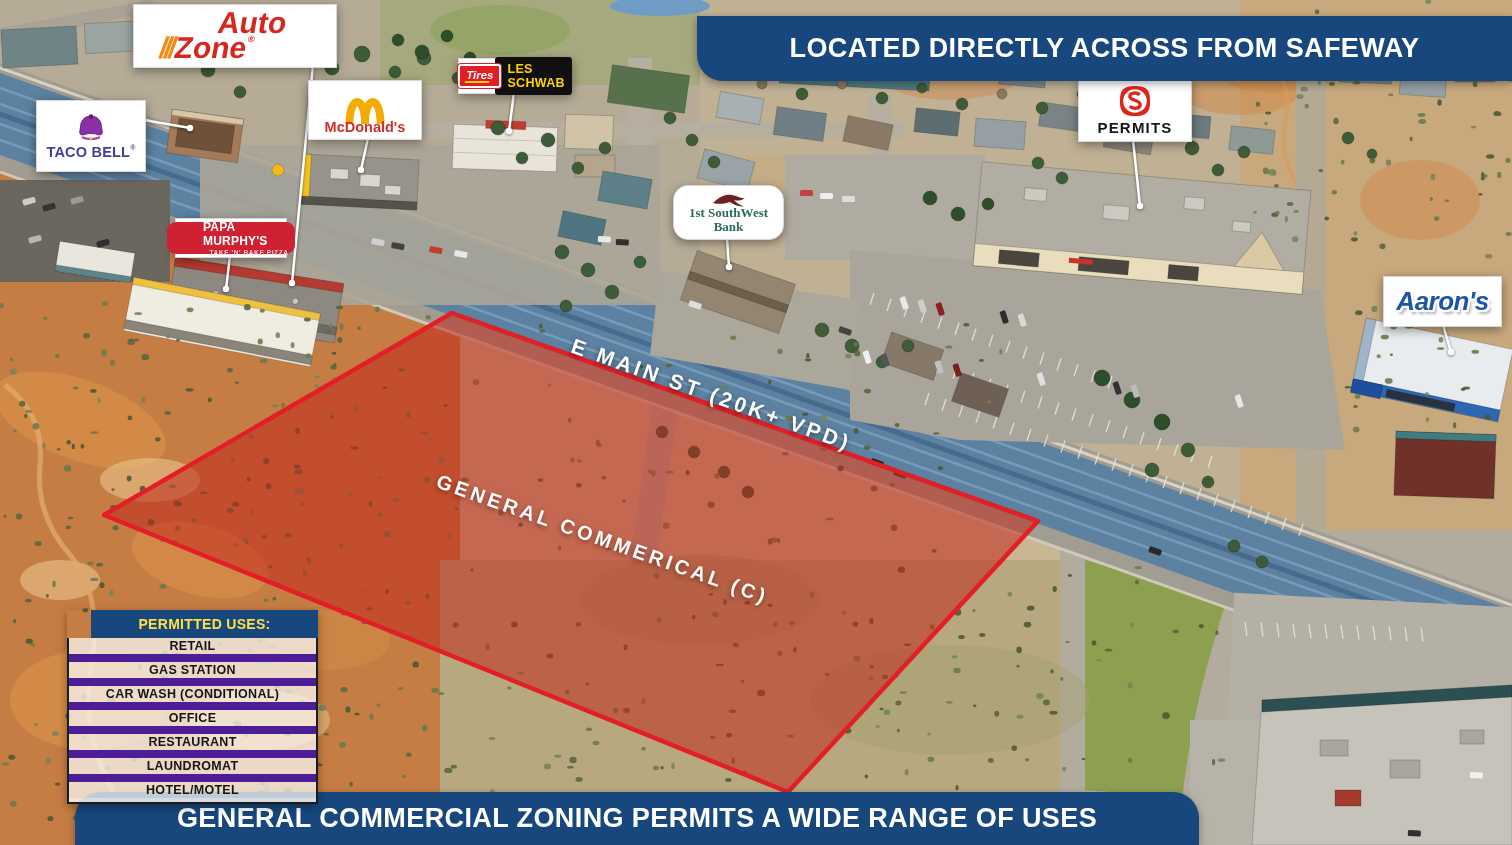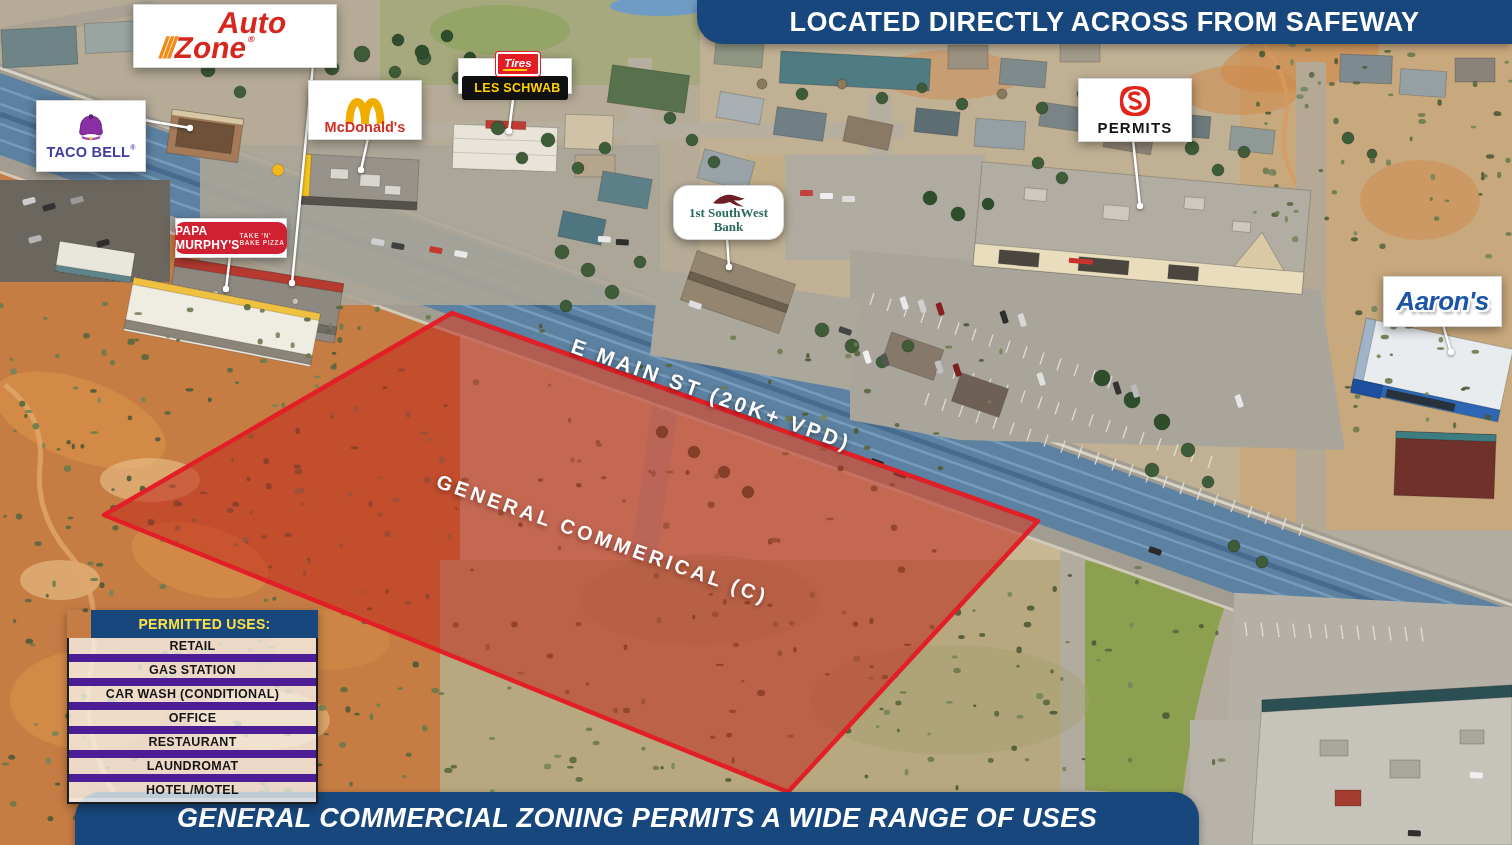--- a/index.html
+++ b/index.html
@@ -25,48 +25,48 @@
   .az-inner{transform:skewX(-10deg);font-weight:bold;font-size:30px;line-height:.82;
             color:#d6261d;margin-left:28px;}
   .az-l1{margin-left:54px;}
   .az-sl{color:#f28a17;letter-spacing:-4px;margin-right:2px;}
   .az-reg{font-size:9px;vertical-align:top;}
   .card-tb{left:36px;top:100px;width:108px;height:70px;gap:2px;}
   .tb-name{color:#443da1;font-weight:bold;font-size:14.5px;letter-spacing:.2px;}
   .tb-reg{font-size:7px;vertical-align:top;color:#443da1;}
   .card-mc{left:308px;top:80px;width:112px;height:58px;}
   .mc-name{color:#cf3027;font-weight:bold;font-size:14.5px;margin-top:-5px;}
-  .card-ls{left:458px;top:58px;width:112px;height:34px;flex-direction:column;}
+  .card-ls{left:458px;top:58px;width:112px;height:34px;flex-direction:row;}
   .ls-tires{background:#e41d25;color:#fff;font-style:italic;font-weight:bold;font-size:11.5px;
             padding:3px 6px 5px 6px;border:2px solid #fff;box-shadow:0 0 0 1px #e41d25;
             border-radius:3px;position:relative;z-index:2;margin-right:-6px;}
   .ls-tires::after{content:"";position:absolute;left:5px;bottom:3px;width:24px;height:2px;
             background:#ffd200;transform:skewX(-25deg);}
   .ls-name{background:#101010;color:#ffd200;font-weight:bold;font-size:12.5px;
             letter-spacing:.3px;padding:5px 7px 5px 12px;border-radius:3px;}
   .card-pm{left:175px;top:218px;width:110px;height:38px;padding:0;}
-  .pm-box{background:#cf2131;border-radius:9px;width:112px;height:32px;display:flex;
-          align-items:center;justify-content:center;color:#fff;}
+  .pm-box{background:#cf2131;border-radius:9px;width:92px;height:32px;display:flex;
+          flex-direction:column;align-items:center;justify-content:center;color:#fff;padding-left:36px;}
   .pm-name{font-size:12px;font-weight:bold;letter-spacing:.2px;}
   .pm-tag{font-size:6.5px;letter-spacing:.6px;margin-top:1px;color:#f6d2d2;font-weight:bold;}
   .card-bk{left:673px;top:185px;width:109px;height:53px;gap:0;border-radius:15px;}
   .bk-name{font-family:"Liberation Serif",serif;color:#2b6a5f;font-weight:bold;font-size:13px;
            line-height:1.05;text-align:center;margin-top:-2px;}
   .card-sw{left:1078px;top:78px;width:112px;height:62px;gap:1px;}
   .sw-name{font-weight:bold;font-size:15px;letter-spacing:1.2px;color:#161616;}
   .card-ar{left:1383px;top:276px;width:117px;height:49px;}
   .ar-name{font-size:26px;font-weight:bold;font-style:italic;color:#1d55a6;letter-spacing:-.5px;
      text-shadow:-2px -2px 0 #fff,2px -2px 0 #fff,-2px 2px 0 #fff,2px 2px 0 #fff,
                  0 -2px 0 #fff,0 2px 0 #fff,-2px 0 0 #fff,2px 0 0 #fff,3px 4px 3px rgba(0,0,0,.35);}
   
   .banner{position:absolute;z-index:50;background:#17477c;color:#fff;font-weight:bold;
           display:flex;align-items:center;justify-content:center;letter-spacing:.4px;
           box-shadow:0 3px 9px rgba(0,0,0,.35);}
-  .top-banner{left:697px;top:0;width:815px;height:44px;border-radius:0 0 0 26px;font-size:27px;}
-  .bottom-banner{left:75px;top:792px;width:1124px;height:53px;border-radius:26px 26px 0 0;font-size:27px;font-style:italic;}
+  .top-banner{left:697px;top:16px;width:815px;height:65px;border-radius:0 0 0 26px;font-size:27px;}
+  .bottom-banner{left:75px;top:792px;width:1124px;height:53px;border-radius:26px 26px 0 0;font-size:27px;}
   
   .uses{position:absolute;z-index:50;left:67px;top:610px;width:251px;
         box-shadow:0 3px 9px rgba(0,0,0,.35);}
   .uses-header{height:28px;background:#17477c;color:#fde047;font-weight:bold;font-size:14px;
         letter-spacing:.3px;display:flex;align-items:center;justify-content:center;margin-left:24px;}
   .uses-rows{border:2px solid #1c1c1c;border-top:none;}
   .uses-row{height:16px;display:flex;align-items:center;justify-content:center;font-size:12.5px;
         font-weight:bold;color:#141414;background:rgba(248,247,243,.75);
         border-bottom:8px solid #4c1d95;letter-spacing:.3px;}
   .uses-row:last-child{border-bottom:none;}

